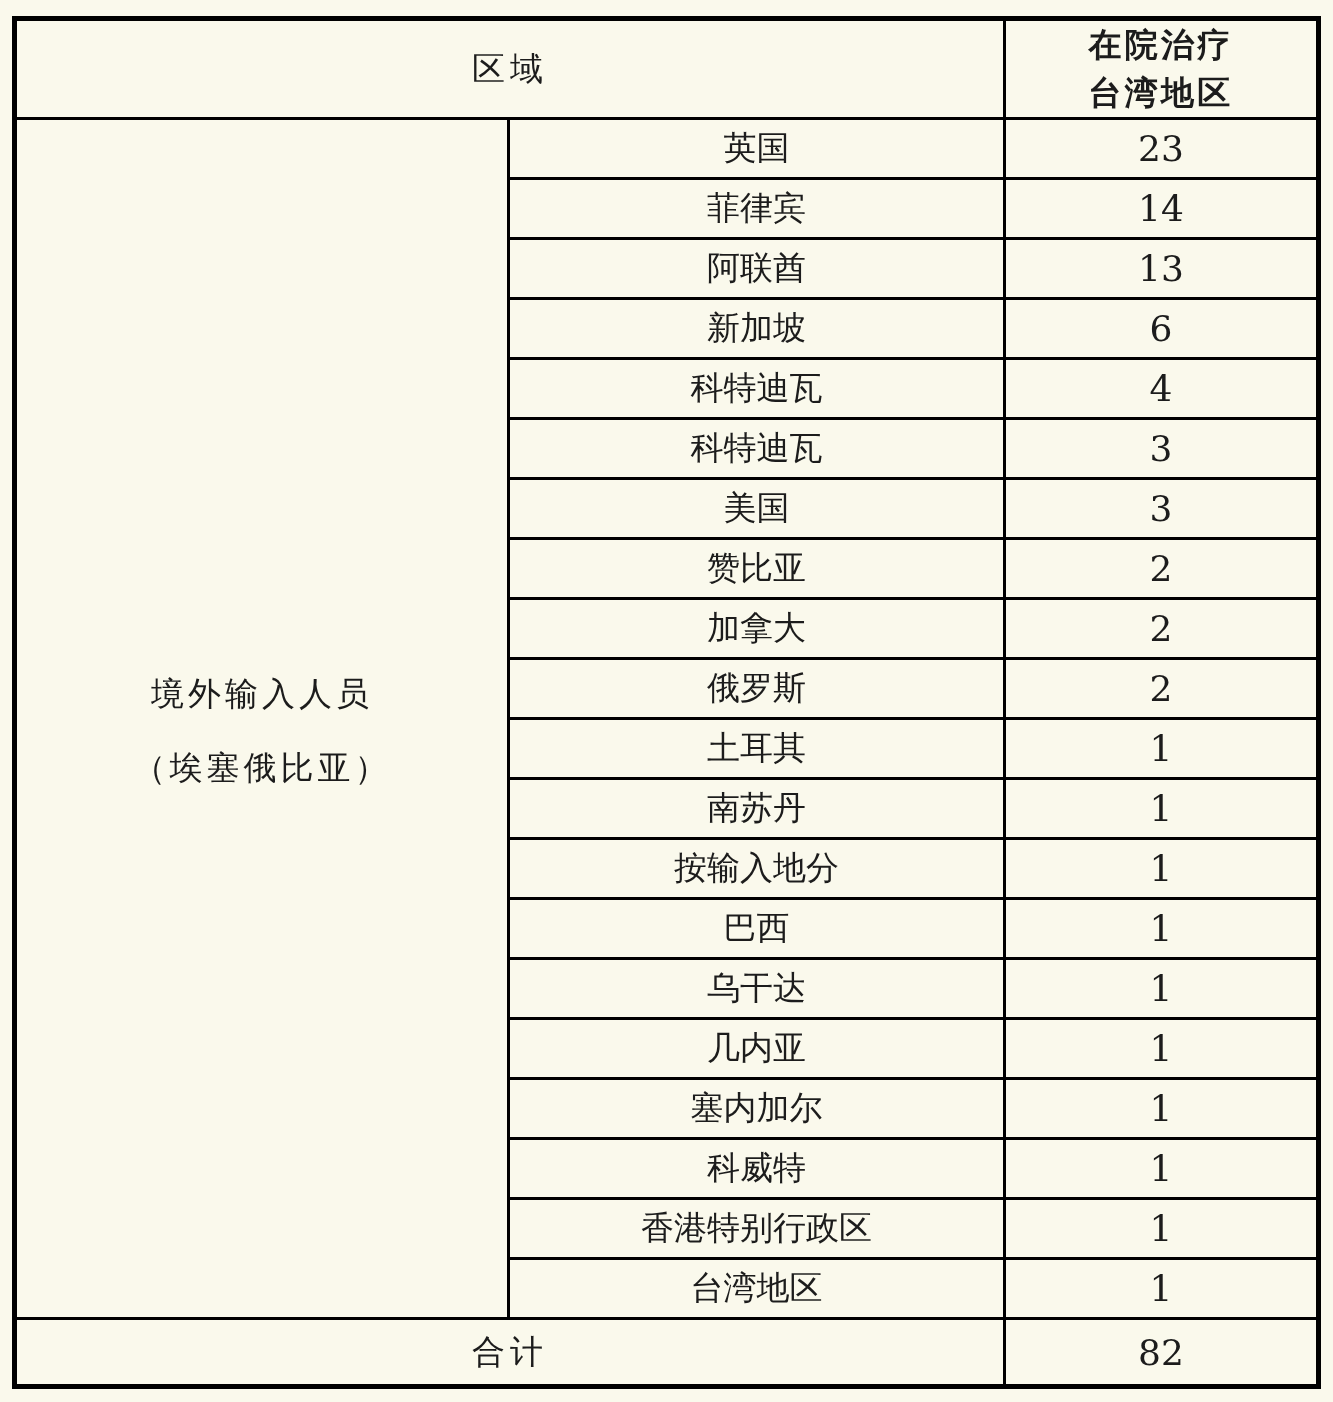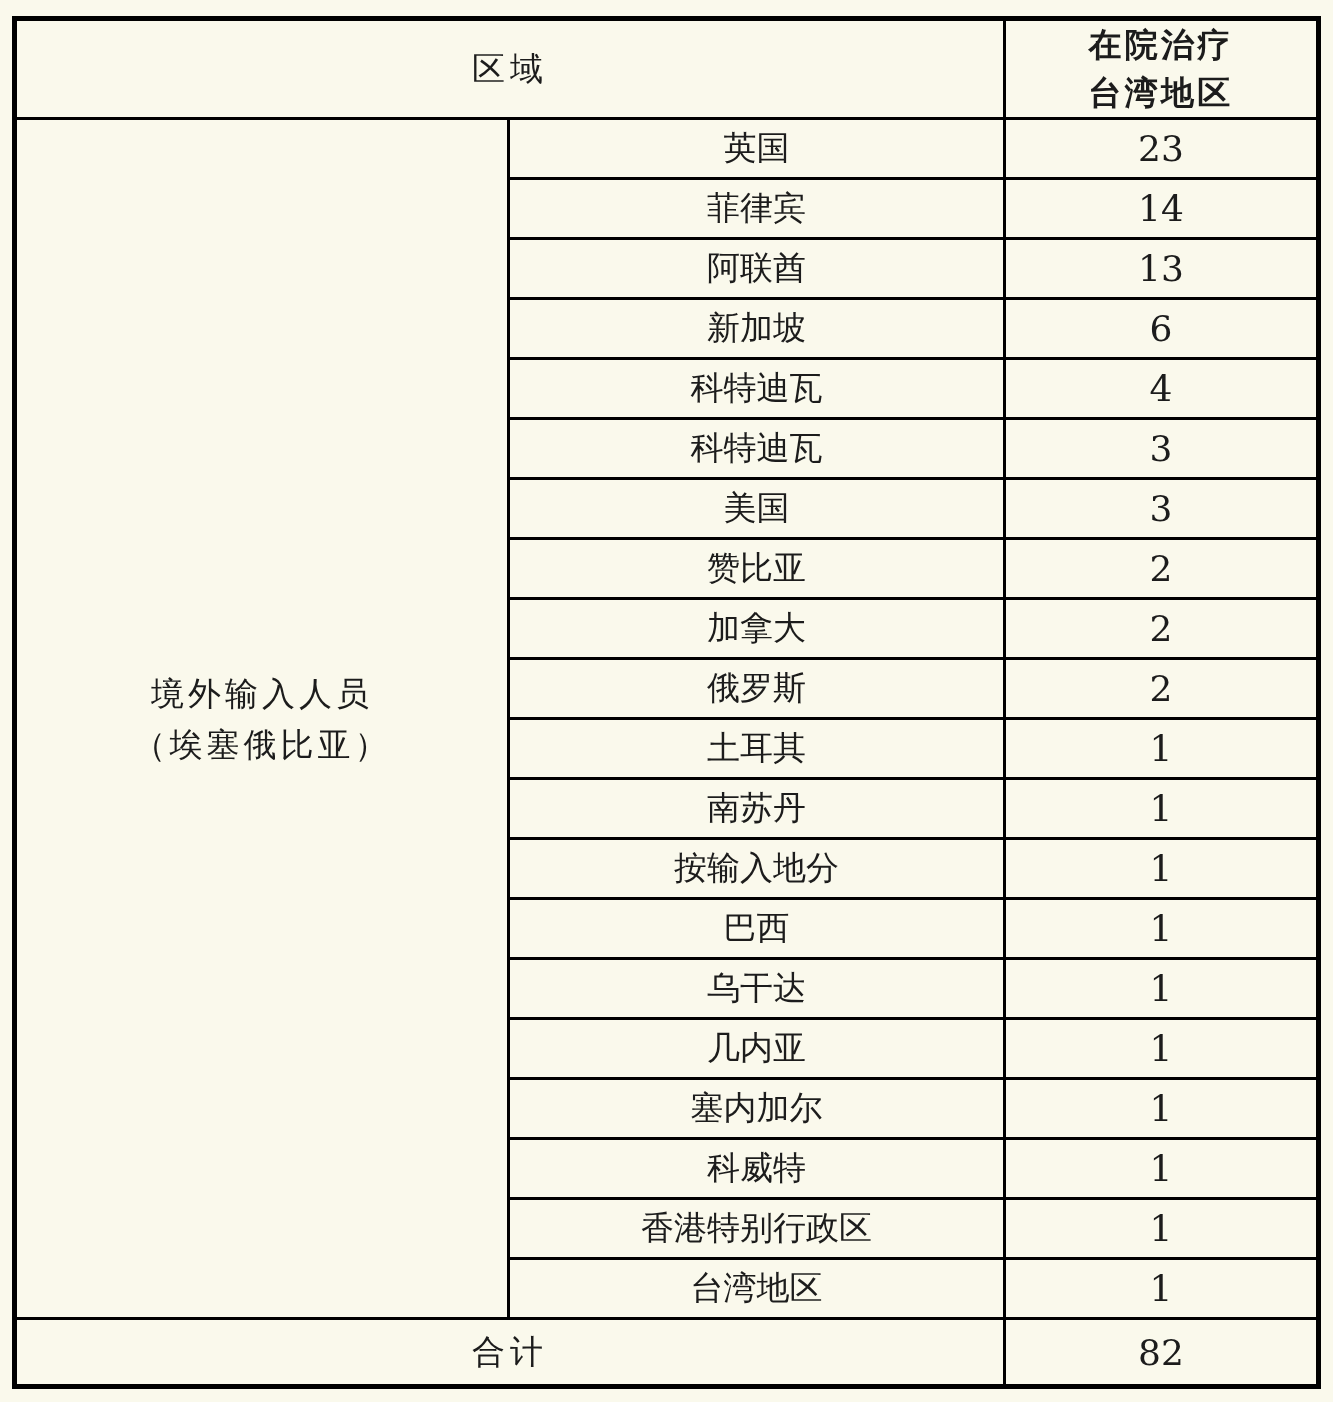--- a/index.html
+++ b/index.html
@@ -42,20 +42,21 @@
     letter-spacing: 0.15em;
   }
   th.header-cases div {
     line-height: 48px;
     letter-spacing: 0.1em;
     font-weight: bold;
   }
   td.group-cell div {
     line-height: 51px;
     letter-spacing: 0.12em;
+    margin-top: 23px;
   }
   td.cases-cell, td.total-value {
     font-size: 36px;
   }
 </style>
 </head>
 <body>
 
 <div class="sheet">
   <table class="cases-table">

